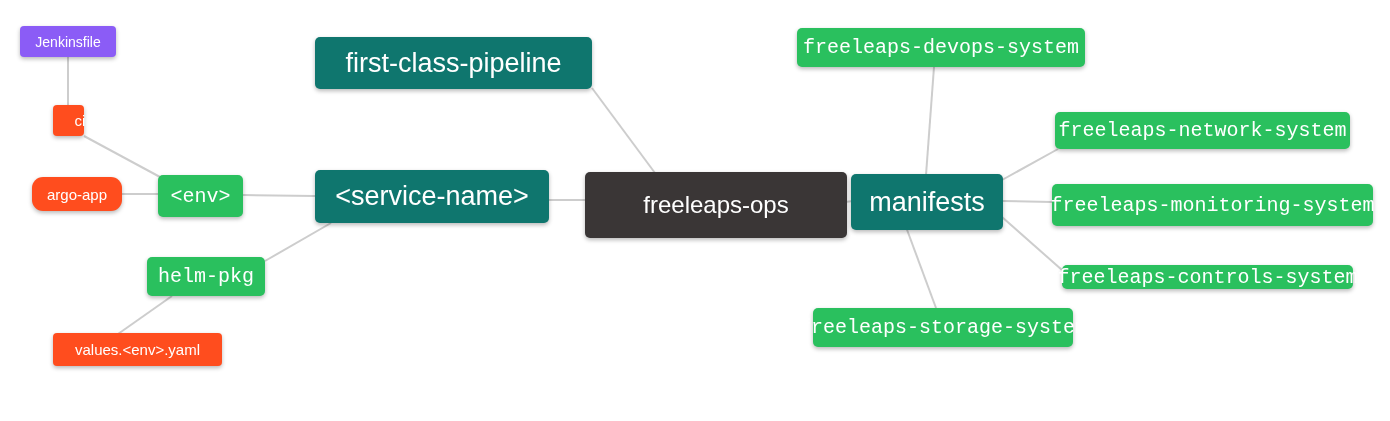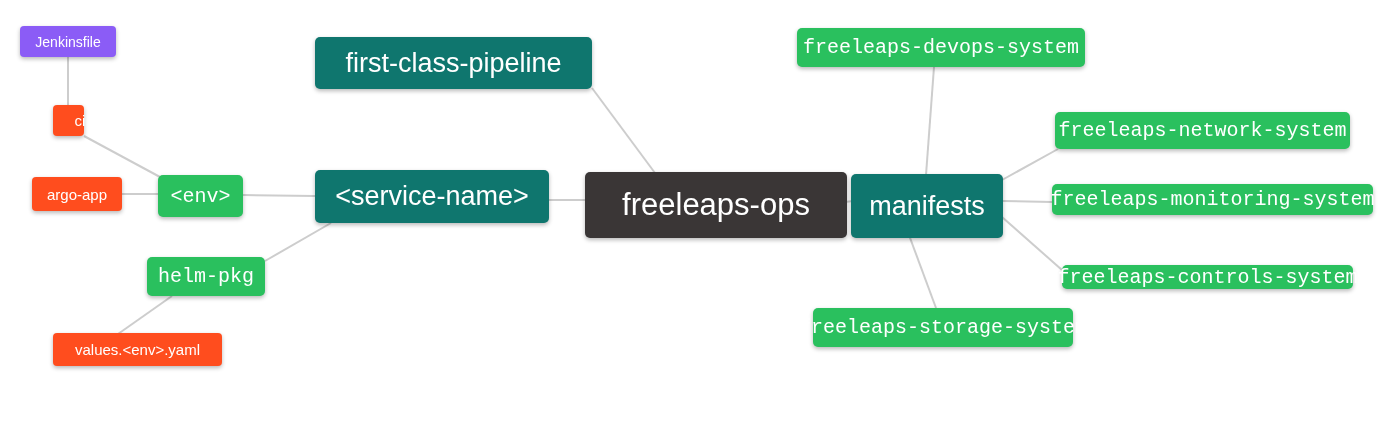--- a/index.html
+++ b/index.html
@@ -28,40 +28,40 @@
     display: flex;
     align-items: center;
     justify-content: center;
     white-space: nowrap;
     color: #ffffff;
     border-radius: 5px;
     box-shadow: 0 2px 4px rgba(0,0,0,0.28);
     cursor: default;
     box-sizing: border-box;
   }
-  .node.root   { background: #3a3636; font-size: 31px; }
+  .node.root   { background: #3a3636; font-size: 24px; }
   .node.blue   { background: #0f766e; font-size: 27px; }
   .node.green  { background: #2ac05e; font-size: 20px; font-family: Liberation Mono, monospace; }
   .node.red    { background: #ff4d1e; font-size: 15px; border-radius: 4px; }
   .node.amber  { background: #8b5cf6; font-size: 14px; border-radius: 4px; }
 
   
   #n-jenkinsfile   { left: 20px;   top: 26px;  width: 96px;  height: 31px; }
   #n-ci            { left: 53px;   top: 105px; width: 31px;  height: 31px; padding-left: 23px; }
-  #n-argo-app      { left: 32px;   top: 177px; width: 90px;  height: 34px; }
+  #n-argo-app      { left: 32px;   top: 177px; width: 90px;  height: 34px; border-radius: 11px; }
   #n-env           { left: 158px;  top: 175px; width: 85px;  height: 42px; }
   #n-helm-pkg      { left: 147px;  top: 257px; width: 118px; height: 39px; }
   #n-values        { left: 8px;    top: 333px; width: 169px; height: 33px; margin-left: 45px; }
   #n-fcp           { left: 315px;  top: 37px;  width: 277px; height: 52px; }
   #n-service       { left: 315px;  top: 170px; width: 234px; height: 53px; }
   #n-root          { left: 585px;  top: 172px; width: 262px; height: 66px; }
-  #n-manifests     { left: 851px;  top: 174px; width: 152px; height: 64px; }
+  #n-manifests     { left: 851px;  top: 174px; width: 152px; height: 56px; }
   #n-devops        { left: 797px;  top: 28px;  width: 288px; height: 39px; }
   #n-network       { left: 1055px; top: 112px; width: 295px; height: 37px; }
-  #n-monitoring    { left: 1052px; top: 184px; width: 321px; height: 31px; }
+  #n-monitoring    { left: 1052px; top: 184px; width: 321px; height: 42px; }
   #n-controls      { left: 1062px; top: 265px; width: 291px; height: 24px; }
   #n-storage       { left: 813px;  top: 308px; width: 260px; height: 39px; }
 </style>
 </head>
 <body>
 
 <div class="canvas">
 
   <svg class="edges" viewBox="0 0 1390 421">
     <line x1="68" y1="56" x2="68" y2="106"></line>

